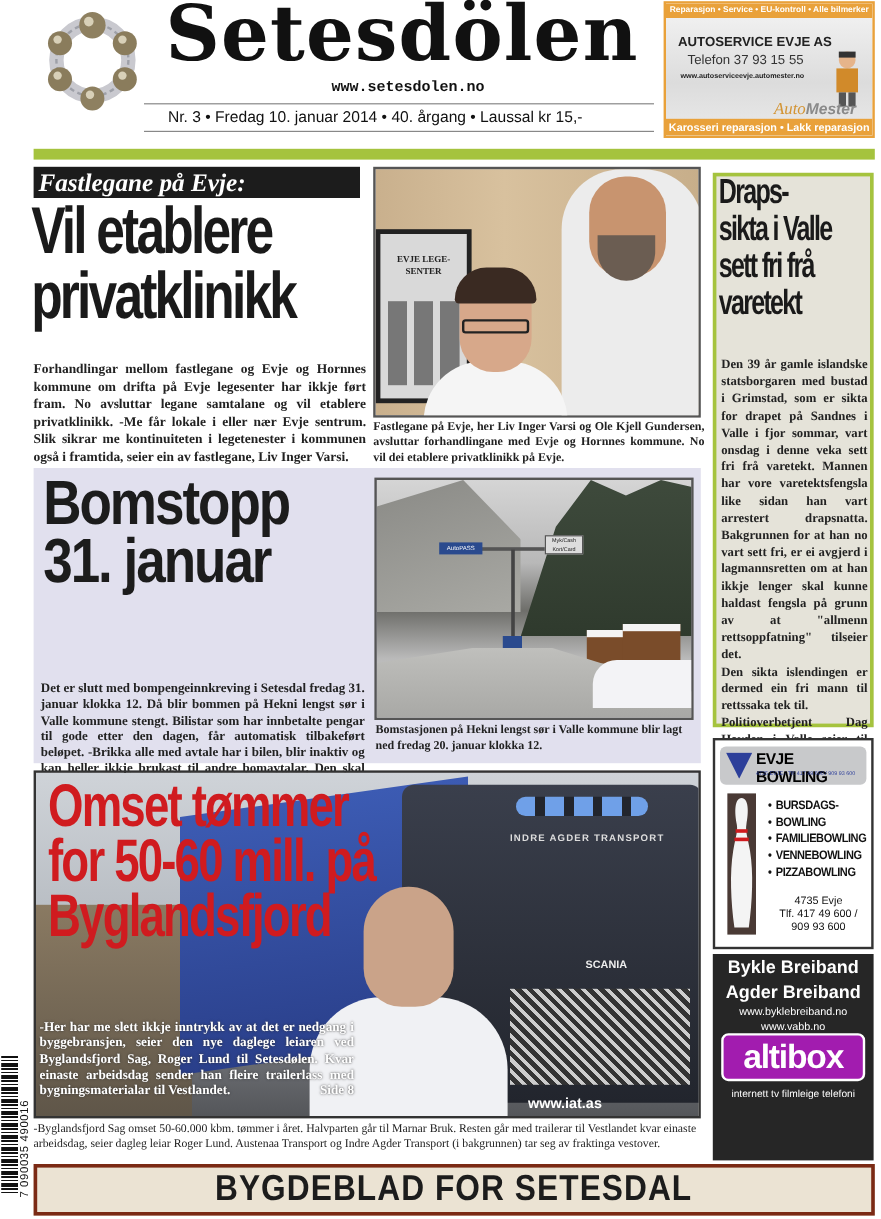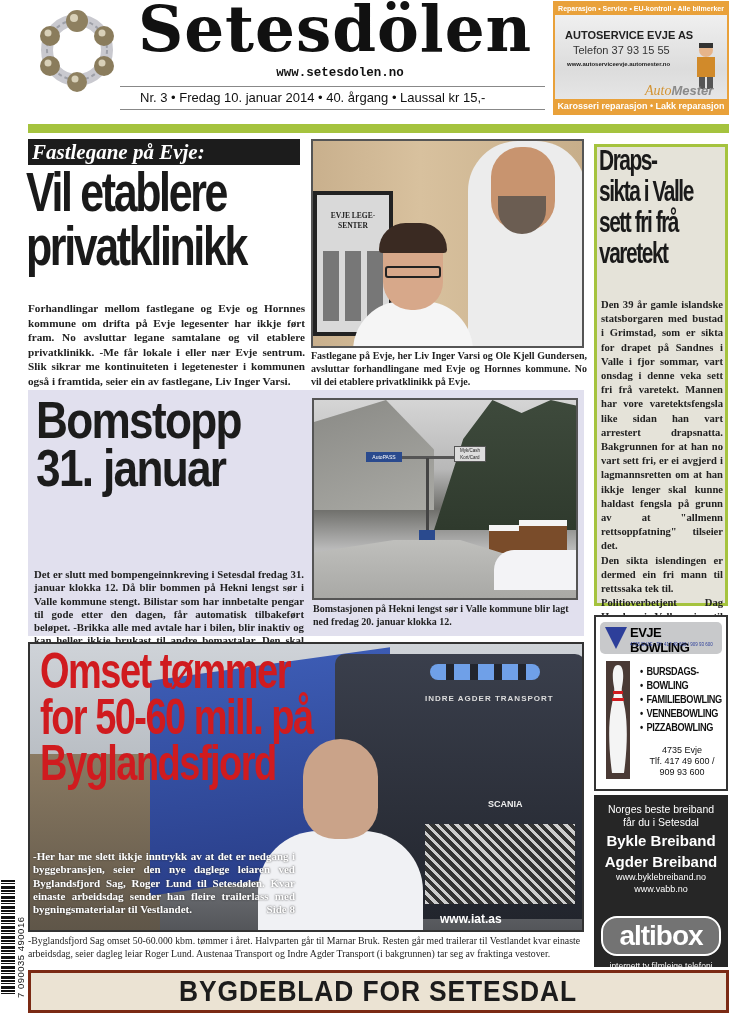--- a/index.html
+++ b/index.html
@@ -70,21 +70,21 @@
   .ad-bowling ul { position: absolute; left: 44px; top: 48px; list-style: none; }
   .ad-bowling li { font-size: 10.2px; font-weight: bold; line-height: 14px; letter-spacing: -0.4px; transform: scaleX(0.9); transform-origin: left; white-space: nowrap; color: #111; }
   .ad-bowling li::before { content: "\2022"; margin-right: 4px; }
   .ad-bowling .contact { position: absolute; left: 44px; top: 128px; width: 84px; text-align: center; font-size: 9px; line-height: 11px; color: #111; }
 
   
   .ad-breiband { position: absolute; left: 594px; top: 795px; width: 134px; height: 172px; background: #262626; color: #fff; font-family: "Liberation Sans", sans-serif; text-align: center; }
   .ad-breiband .l1 { font-size: 10.5px; margin-top: 8px; line-height: 13px; }
   .ad-breiband .b1 { font-size: 15px; font-weight: bold; line-height: 19px; margin-top: 2px; }
   .ad-breiband .w1 { font-size: 9px; line-height: 12px; }
-  .ad-breiband .altibox { margin: 21px auto 0; width: 120px; height: 40px; background: #737373; border: 2px solid #fff; border-radius: 16px;
+  .ad-breiband .altibox { margin: 0 auto 0; width: 120px; height: 40px; background: #a21caf; border: 2px solid #fff; border-radius: 6px;
     font-size: 28px; font-weight: bold; line-height: 36px; color: #fff; letter-spacing: -1px; }
   .ad-breiband .tag { font-size: 8.5px; margin-top: 5px; }
 
   
   .photo3 { position: absolute; left: 28px; top: 642px; width: 556px; height: 290px; border: 2px solid #333; overflow: hidden;
     background: linear-gradient(180deg,#cfd3d8 0%,#b9bec4 40%,#7f8186 70%,#54565a 100%); }
   .trailer { position: absolute; left: 120px; top: 20px; width: 240px; height: 215px; background: linear-gradient(180deg,#3c5bb3,#2a3f8a); transform: skewY(-8deg); }
   .truck { position: absolute; left: 305px; top: 10px; width: 250px; height: 265px; background: linear-gradient(180deg,#3a3f4c,#22252d); border-radius: 10px 10px 0 0; }
   .truck .lights { position: absolute; left: 95px; top: 10px; width: 110px; height: 16px; background: repeating-linear-gradient(90deg,#6fa0e8 0 16px,#22252d 16px 24px); border-radius: 8px; }
   .truck .brand-t { position: absolute; left: 90px; top: 40px; font-family: "Liberation Sans", sans-serif; font-size: 8px; color: #ddd; font-weight: bold; letter-spacing: 1px; }
@@ -241,24 +241,20 @@
     <li>PIZZABOWLING</li>
   </ul>
   <div class="contact">
     <div>4735 Evje</div>
     <div>Tlf. 417 49 600 /</div>
     <div>909 93 600</div>
   </div>
 </div>
 
 <div class="ad-breiband">
-  <div class="l1">
-      <div>Norges beste breiband</div>
-      <div>får du i Setesdal</div>
-    </div>
   <div class="b1">Bykle Breiband</div>
   <div class="b1">Agder Breiband</div>
   <div class="w1">www.byklebreiband.no</div>
   <div class="w1">www.vabb.no</div>
   <div class="altibox">altibox</div>
   <div class="tag">internett tv filmleige telefoni</div>
 </div>
 
 <div class="photo3">
   <div style="position:absolute;left:0;top:110px;width:130px;height:180px;background:linear-gradient(180deg,#8a7a62,#5e5548);"></div>

